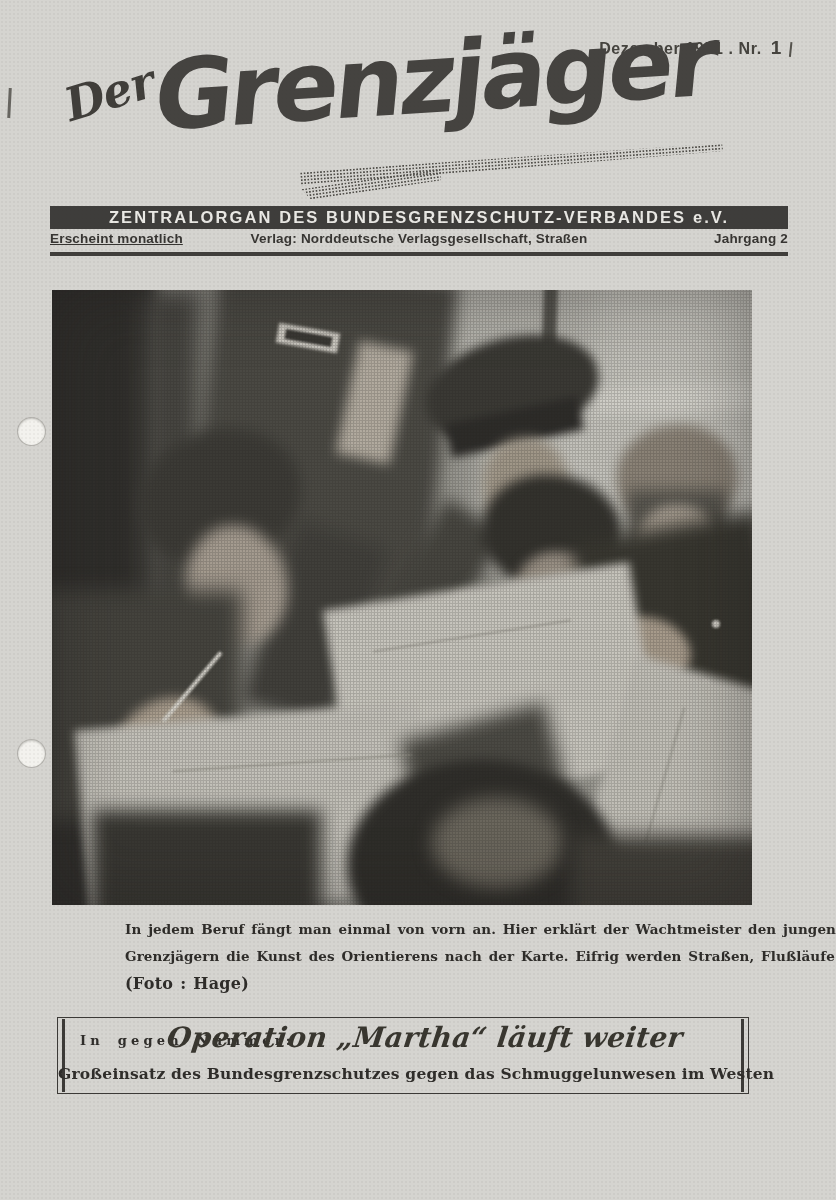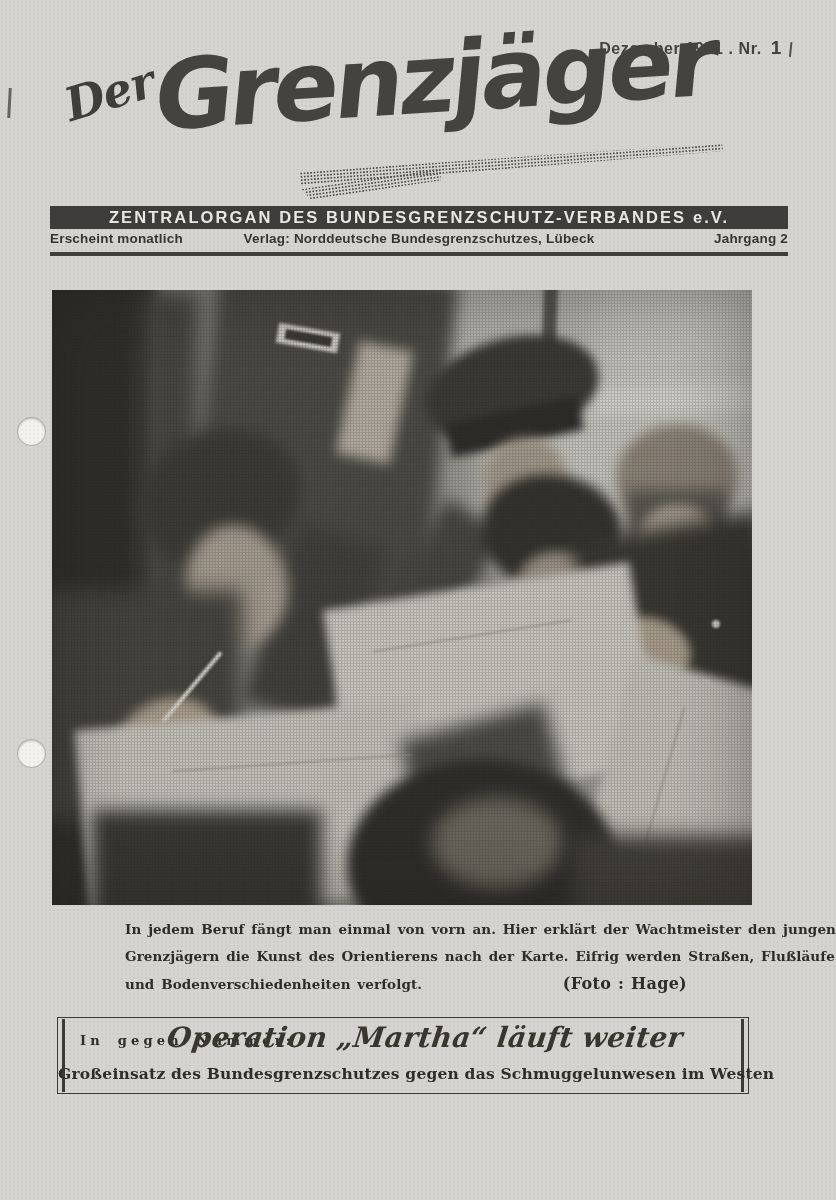--- a/index.html
+++ b/index.html
@@ -64,21 +64,21 @@
     position:absolute;left:50px;top:206px;width:738px;height:23px;background:var(--bar);
     color:var(--bar-text);font-size:16.5px;font-weight:bold;letter-spacing:2.1px;
     text-align:center;line-height:23px;white-space:nowrap;z-index:6;
   }
   
   .pub-row{
     position:absolute;left:50px;top:231px;width:738px;height:18px;
     display:grid;grid-template-columns:1fr auto 1fr;align-items:baseline;
     font-size:13.5px;font-weight:bold;color:#373532;letter-spacing:.2px;
   }
-  .pub-row .left{justify-self:start;}
+  .pub-row .left{justify-self:start;text-decoration:underline;}
   .pub-row .center{justify-self:center;}
   .pub-row .right{justify-self:end;}
   .head-rule{position:absolute;left:50px;top:252px;width:738px;height:4px;background:#403e3b;}
   
   .photo{position:absolute;left:52px;top:290px;width:700px;height:615px;background:#97968f;
     overflow:hidden;}
   .ps{position:absolute;}
   .r50{border-radius:50%;}
   .photo-vignette{position:absolute;inset:0;z-index:30;
     box-shadow:inset 0 0 70px rgba(28,27,25,.38);}
@@ -135,21 +135,21 @@
 
   <div class="masthead-article">Der</div>
   <div class="masthead-title">Grenzjäger</div>
   <div class="swoosh"></div>
   <div class="swoosh-tail"></div>
 
   <div class="banner-bar">ZENTRALORGAN DES BUNDESGRENZSCHUTZ-VERBANDES e.V.</div>
 
   <div class="pub-row">
     <span class="left">Erscheint monatlich</span>
-    <span class="center">Verlag: Norddeutsche Bundesgrenzschutzes, Lübeck</span>
+    <span class="center">Verlag: Norddeutsche Verlagsgesellschaft, Straßen</span>
     <span class="right">Jahrgang 2</span>
   </div>
   <div class="head-rule"></div>
 
   <div class="photo">
 
     <div class="ps" style="left:430px;top:-20px;width:290px;height:300px;background:#c3c2bb;filter:blur(14px);"></div>
     <div class="ps" style="left:280px;top:-30px;width:260px;height:140px;background:#b4b3ac;filter:blur(14px);"></div>
     <div class="ps" style="left:540px;top:95px;width:160px;height:28px;background:#cfcec7;filter:blur(6px);transform:rotate(-2deg);"></div>
     <div class="ps" style="left:-30px;top:-20px;width:135px;height:680px;background:#2f2e2b;filter:blur(7px);"></div>
@@ -201,21 +201,20 @@
     <div class="ps" style="left:520px;top:545px;width:230px;height:110px;background:#413f39;filter:blur(10px);"></div>
 
     <div class="photo-vignette"></div>
     <div class="photo-grain"></div>
   </div>
 
   <div class="caption">
     <div class="cap-line">In jedem Beruf fängt man einmal von vorn an. Hier erklärt der Wachtmeister den jungen</div>
     <div class="cap-line">Grenzjägern die Kunst des Orientierens nach der Karte. Eifrig werden Straßen, Flußläufe</div>
     <div class="cap-line last">
-      <span>und Bodenverschiedenheiten verfolgt.</span>
       <span class="credit">(Foto : Hage)</span>
     </div>
   </div>
 
   <div class="teaser-box">
     <div class="inner-rule l"></div>
     <div class="inner-rule r"></div>
     <div class="teaser-kicker">In gegen Nummer:</div>
     <div class="teaser-headline">Operation „Martha“ läuft weiter</div>
     <div class="teaser-subline">Großeinsatz des Bundesgrenzschutzes gegen das Schmuggelunwesen im Westen</div>

